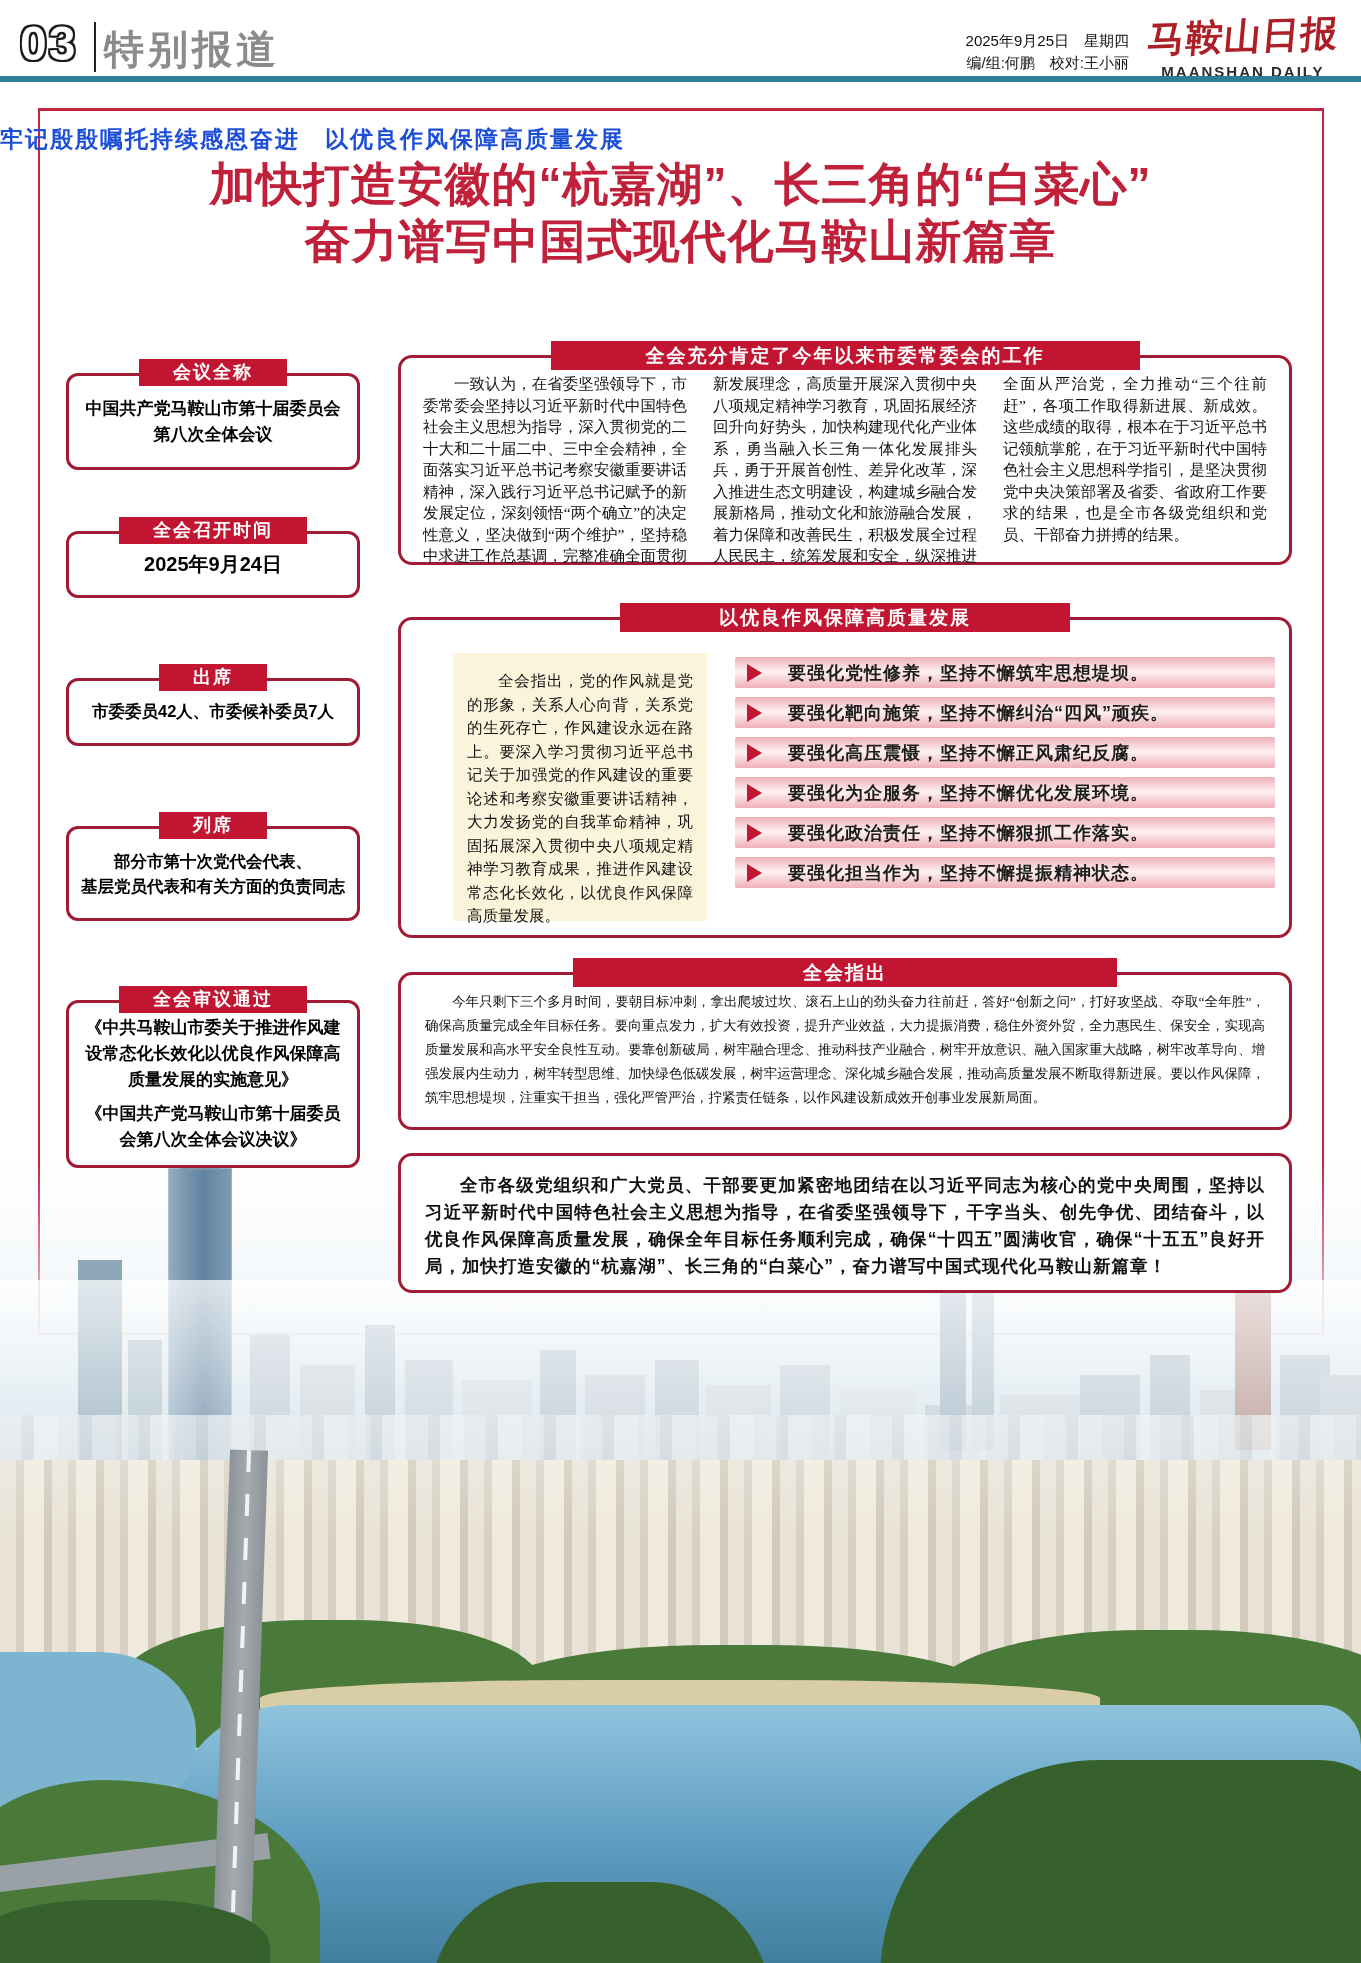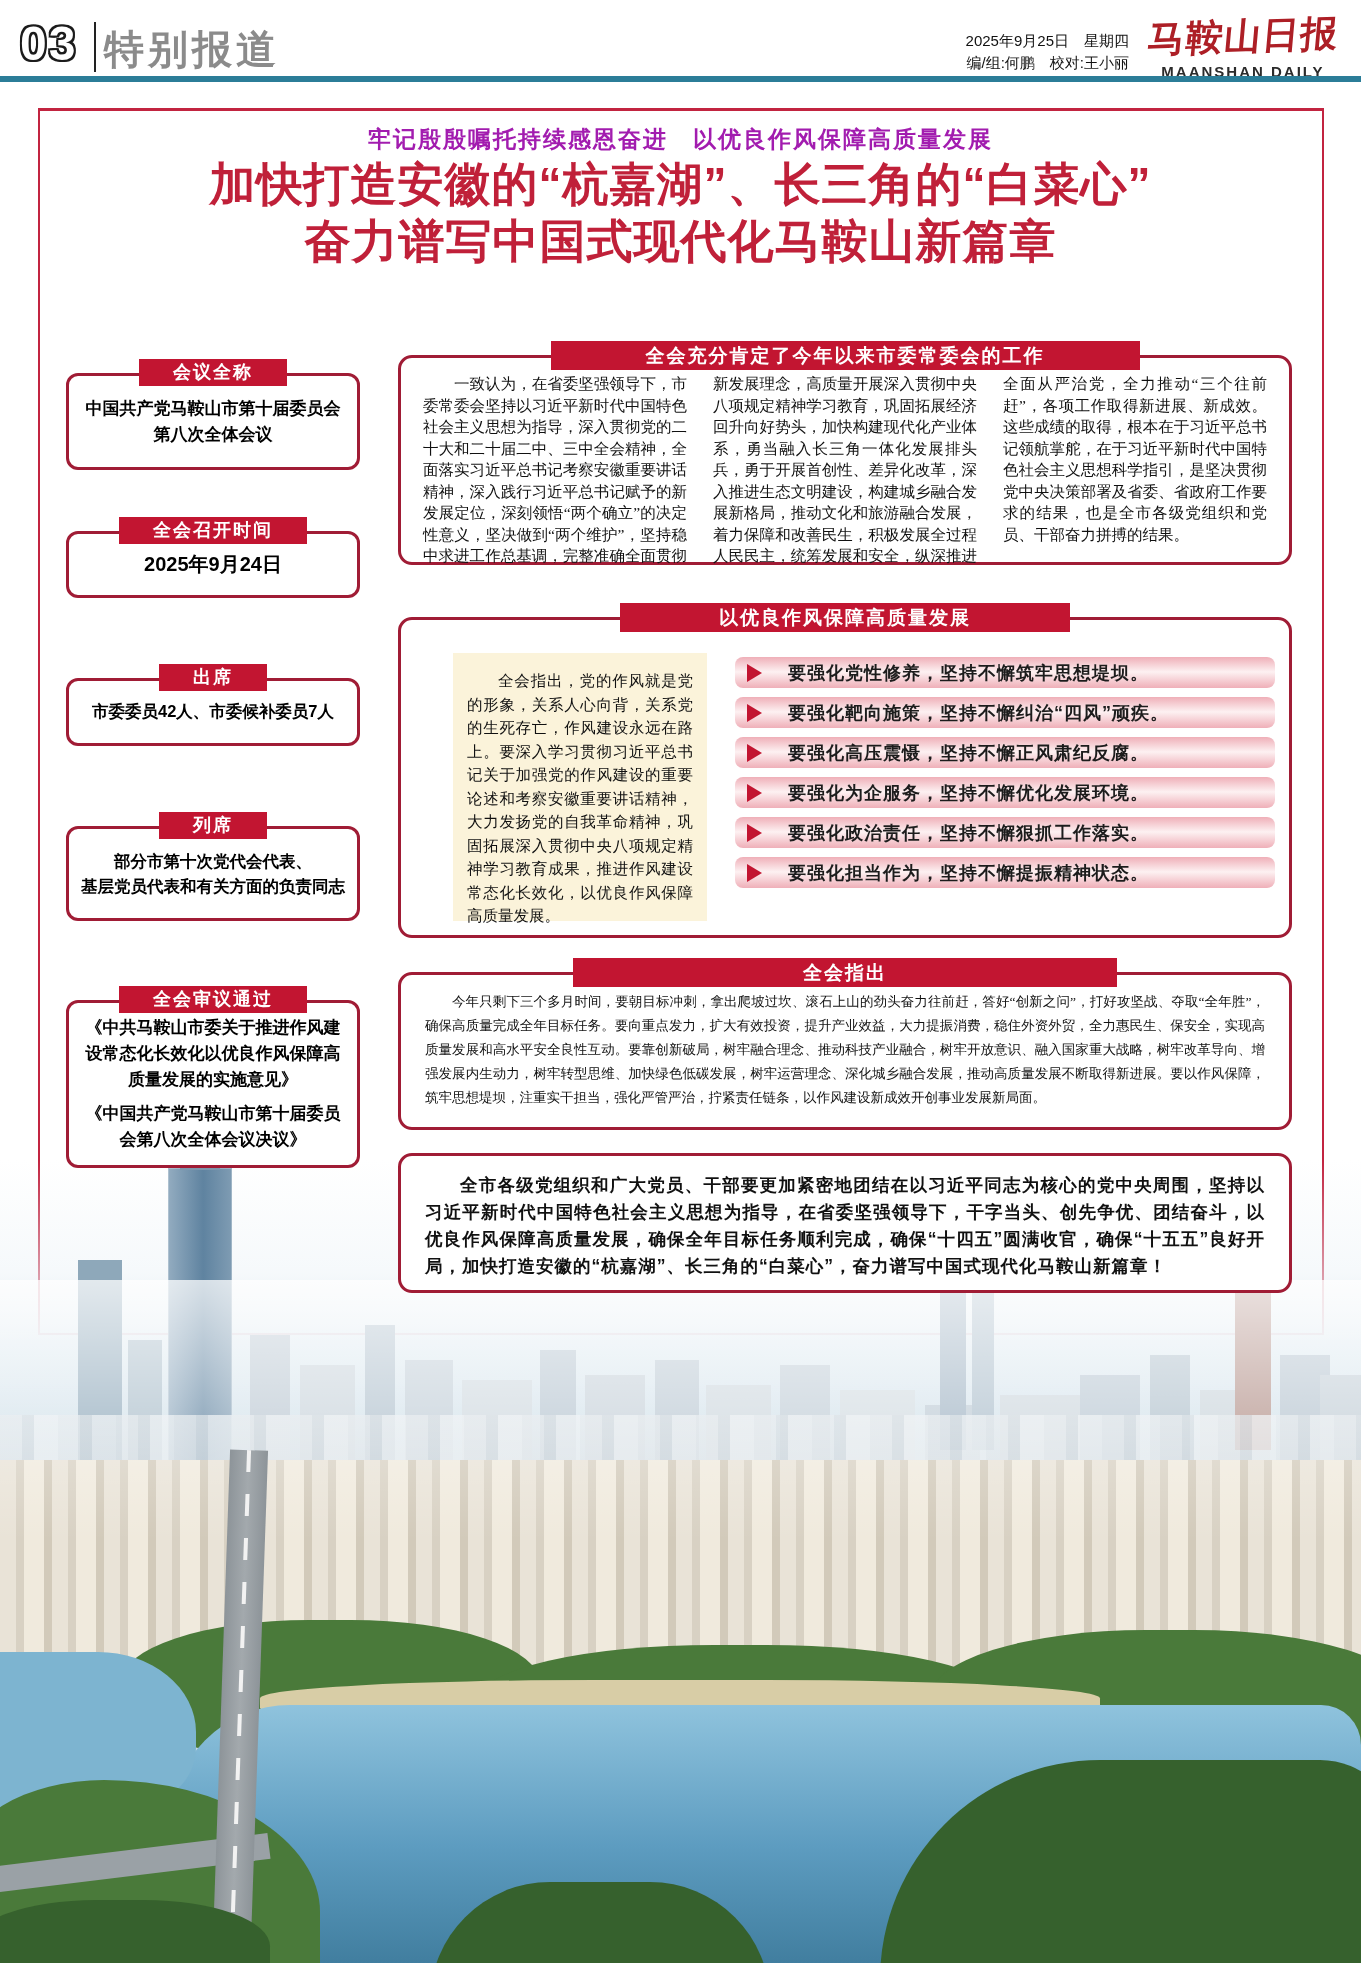--- a/index.html
+++ b/index.html
@@ -17,22 +17,22 @@
   .logo{right:12px;top:12px;width:212px;text-align:center;}
   .logo-cn{font-size:37px;font-weight:900;color:#ad1f26;font-family:"Liberation Serif",serif;
            transform:skewX(-7deg) rotate(-2deg);letter-spacing:1px;}
   .logo-en{font-size:15px;color:#2b2b2b;letter-spacing:2px;margin-top:1px;font-weight:bold;}
   .tealline{left:0;top:76px;width:1361px;height:6px;background:#2b7d98;}
 
   
   .frame{left:38px;top:108px;width:1282px;height:1222px;border:2px solid #c22440;border-top-width:3px;}
 
   
-  .kicker{left:0;top:124px;width:100%;text-align:center;font-size:23px;font-weight:bold;
-          color:#a21caf;font-family:"Liberation Serif",serif;letter-spacing:2px;}
+  .kicker{left:0;top:124px;width:100%;font-size:23px;font-weight:bold;
+          color:#1d4ed8;font-family:"Liberation Serif",serif;letter-spacing:2px;}
   .headline{left:0;top:156px;width:100%;text-align:center;color:#c02039;font-weight:900;
             font-size:46px;line-height:57px;letter-spacing:1px;}
 
   
   .tab{position:relative;margin:0 auto;background:#c21531;color:#fff;font-weight:bold;
        text-align:center;font-family:"Liberation Serif",serif;z-index:3;width:max-content;}
   .ltab{height:27px;line-height:27px;font-size:18px;padding:0 34px;letter-spacing:2px;}
   .stab{height:29px;line-height:29px;font-size:19px;letter-spacing:2px;}
   .panel{position:relative;background:#fff;border:3px solid #a01c35;border-radius:12px;
          box-sizing:border-box;z-index:1;}
@@ -44,21 +44,21 @@
 
   
   .s1body{position:absolute;left:22px;right:22px;top:15px;bottom:14px;
           column-count:3;column-gap:26px;font-size:15.5px;line-height:21.5px;
           text-align:justify;color:#111;font-family:"Liberation Serif",serif;}
   .indent{text-indent:2em;margin:0;}
   .ypanel{position:absolute;left:52px;top:33px;width:254px;height:268px;background:#fbf3da;
           padding:16px 14px;box-sizing:border-box;font-size:15.5px;line-height:23.5px;
           text-align:justify;color:#111;font-family:"Liberation Serif",serif;}
   .bullets{position:absolute;left:334px;right:14px;top:37px;}
-  .brow{height:31px;margin-bottom:9px;display:flex;align-items:center;border-radius:8px;
+  .brow{height:31px;margin-bottom:9px;display:flex;align-items:center;border-radius:2px;
         background:linear-gradient(180deg,#efafb8 0%,#fdf1f2 48%,#efafb8 100%);}
   .barrow{width:0;height:0;border-left:15px solid #c21531;border-top:9px solid transparent;
           border-bottom:9px solid transparent;margin-left:12px;flex:0 0 auto;}
   .btext{font-size:18px;font-weight:bold;color:#1c1c1c;margin-left:26px;letter-spacing:1px;}
   .s3body{position:absolute;left:24px;right:24px;top:15px;font-size:13.5px;line-height:24px;
           text-align:justify;color:#111;font-family:"Liberation Serif",serif;}
   .s4body{position:absolute;left:24px;right:24px;top:16px;font-size:17.5px;line-height:27px;
           font-weight:bold;text-align:justify;color:#111;letter-spacing:1px;}
   .b5panel{flex-direction:column;align-items:flex-start;justify-content:flex-start;
            text-align:left;padding:16px 16px;gap:8px;font-size:17px;line-height:26px;}

